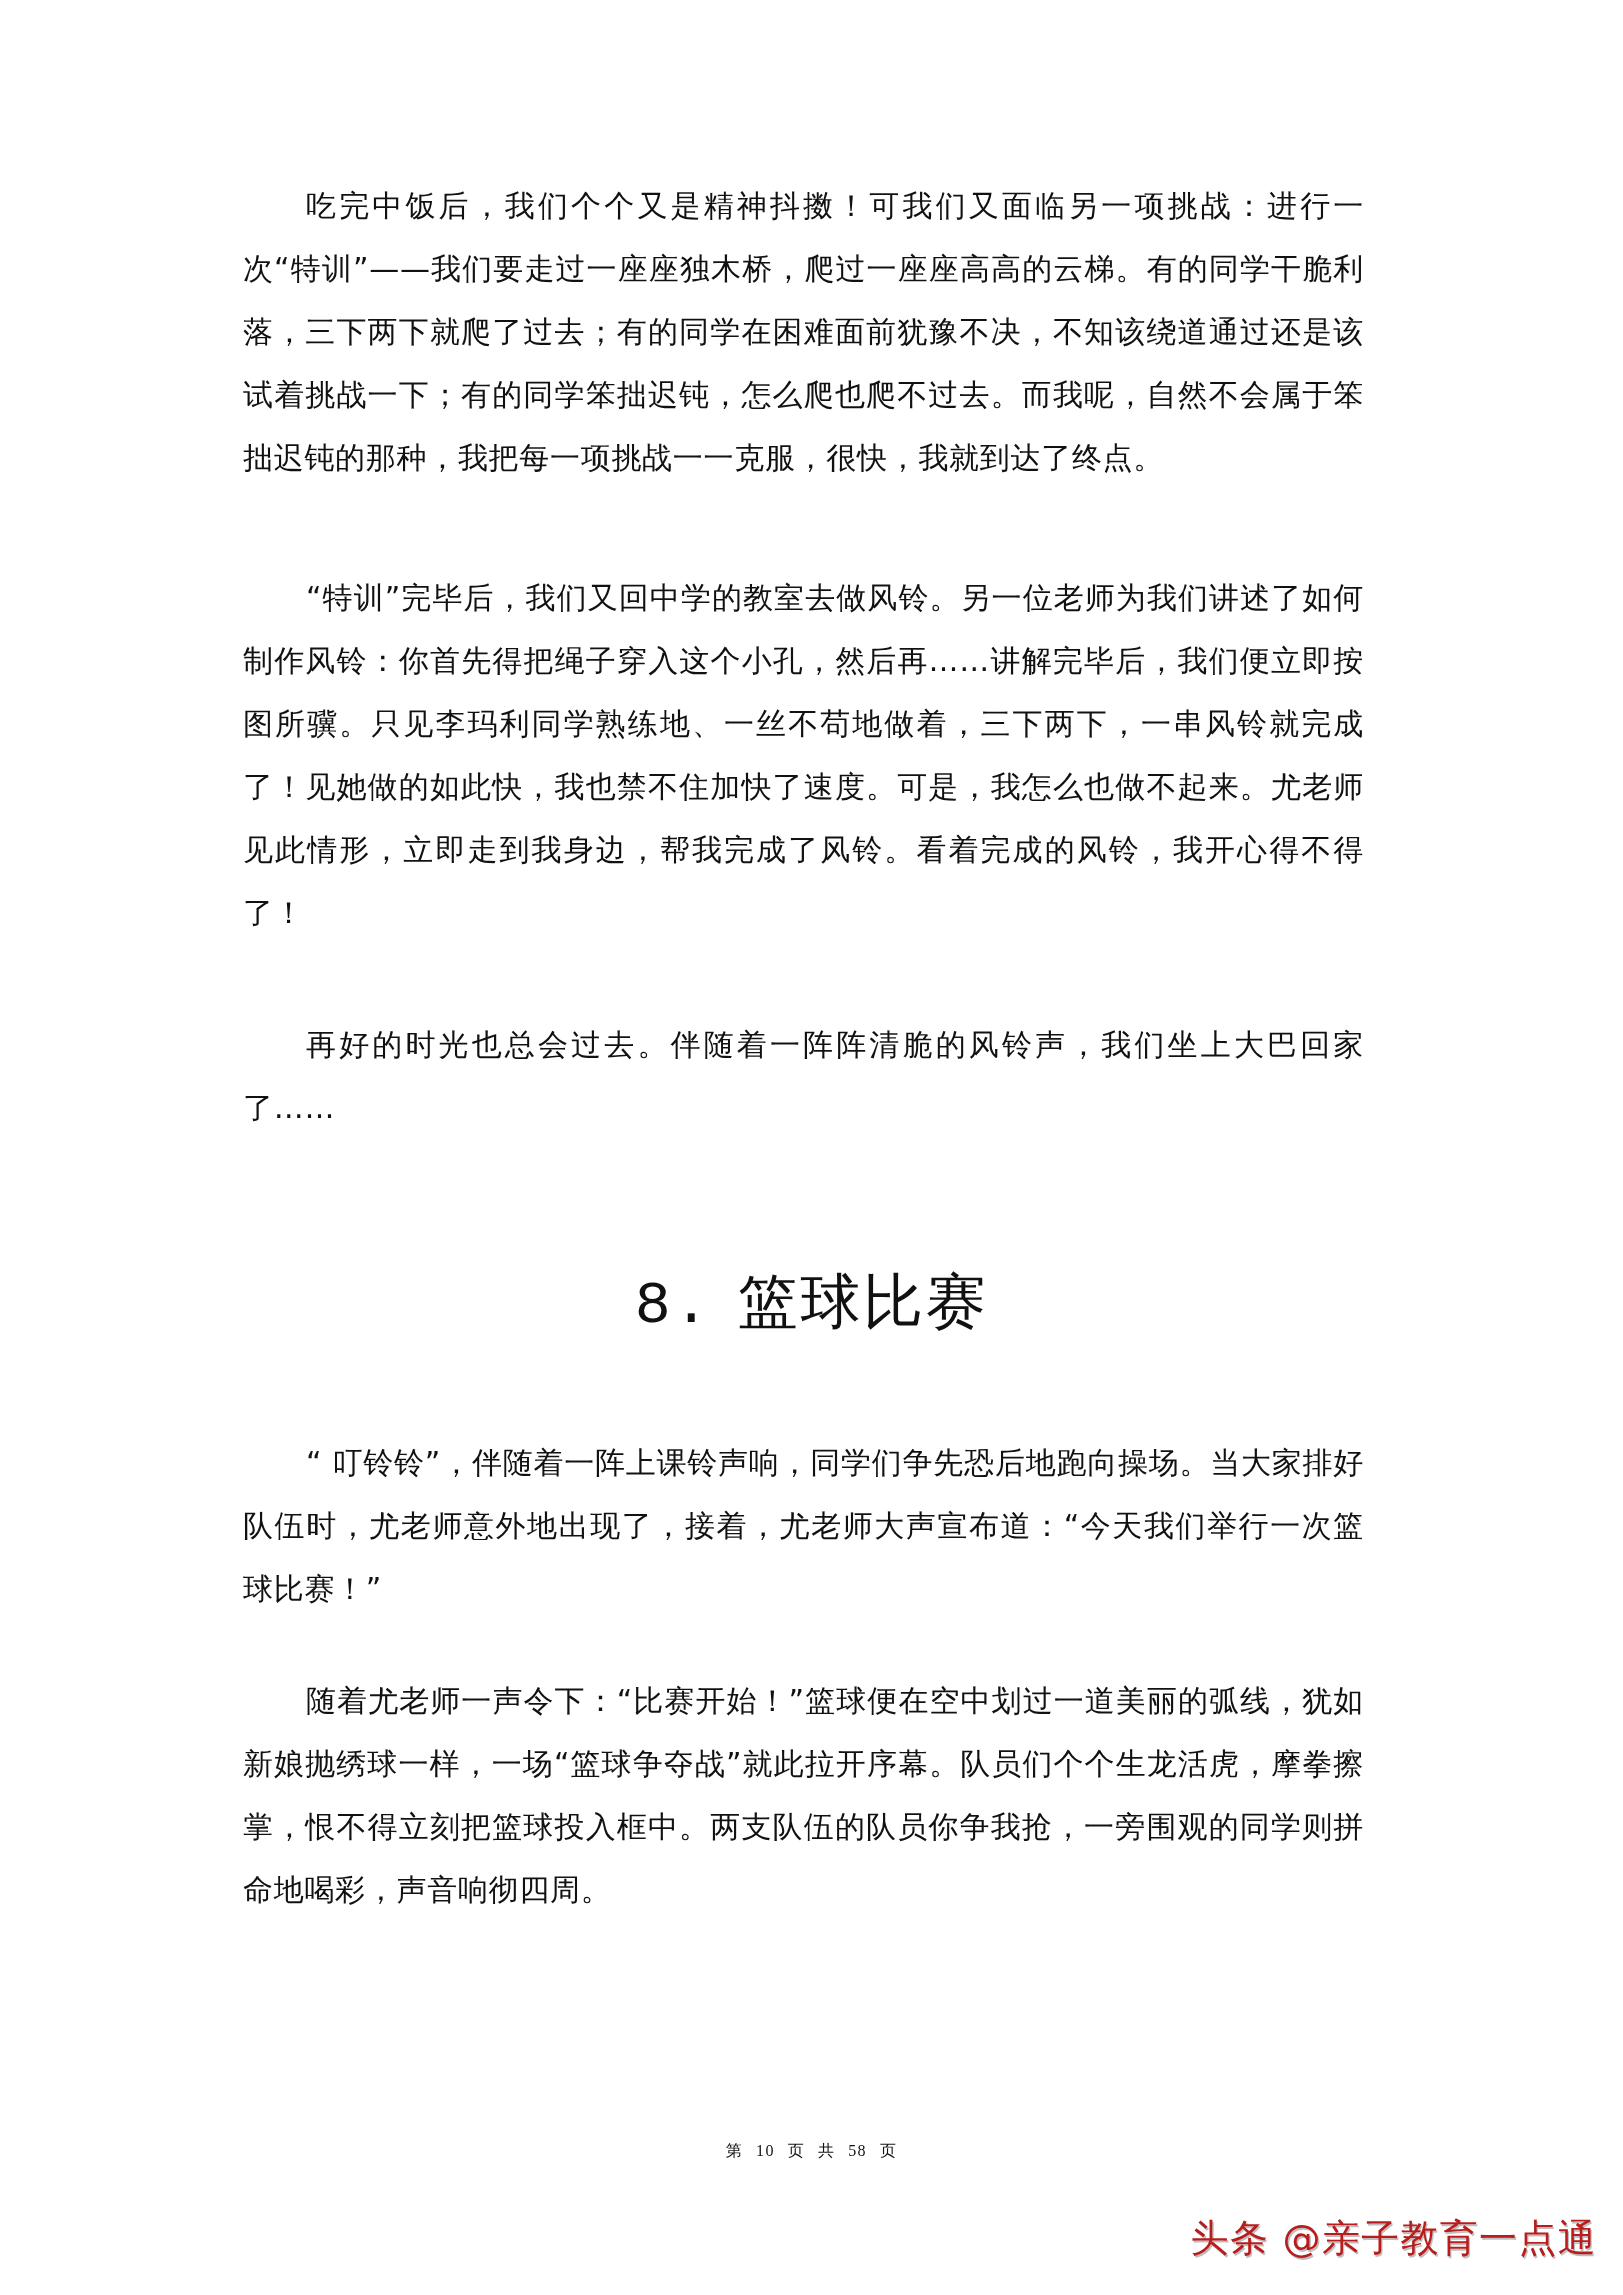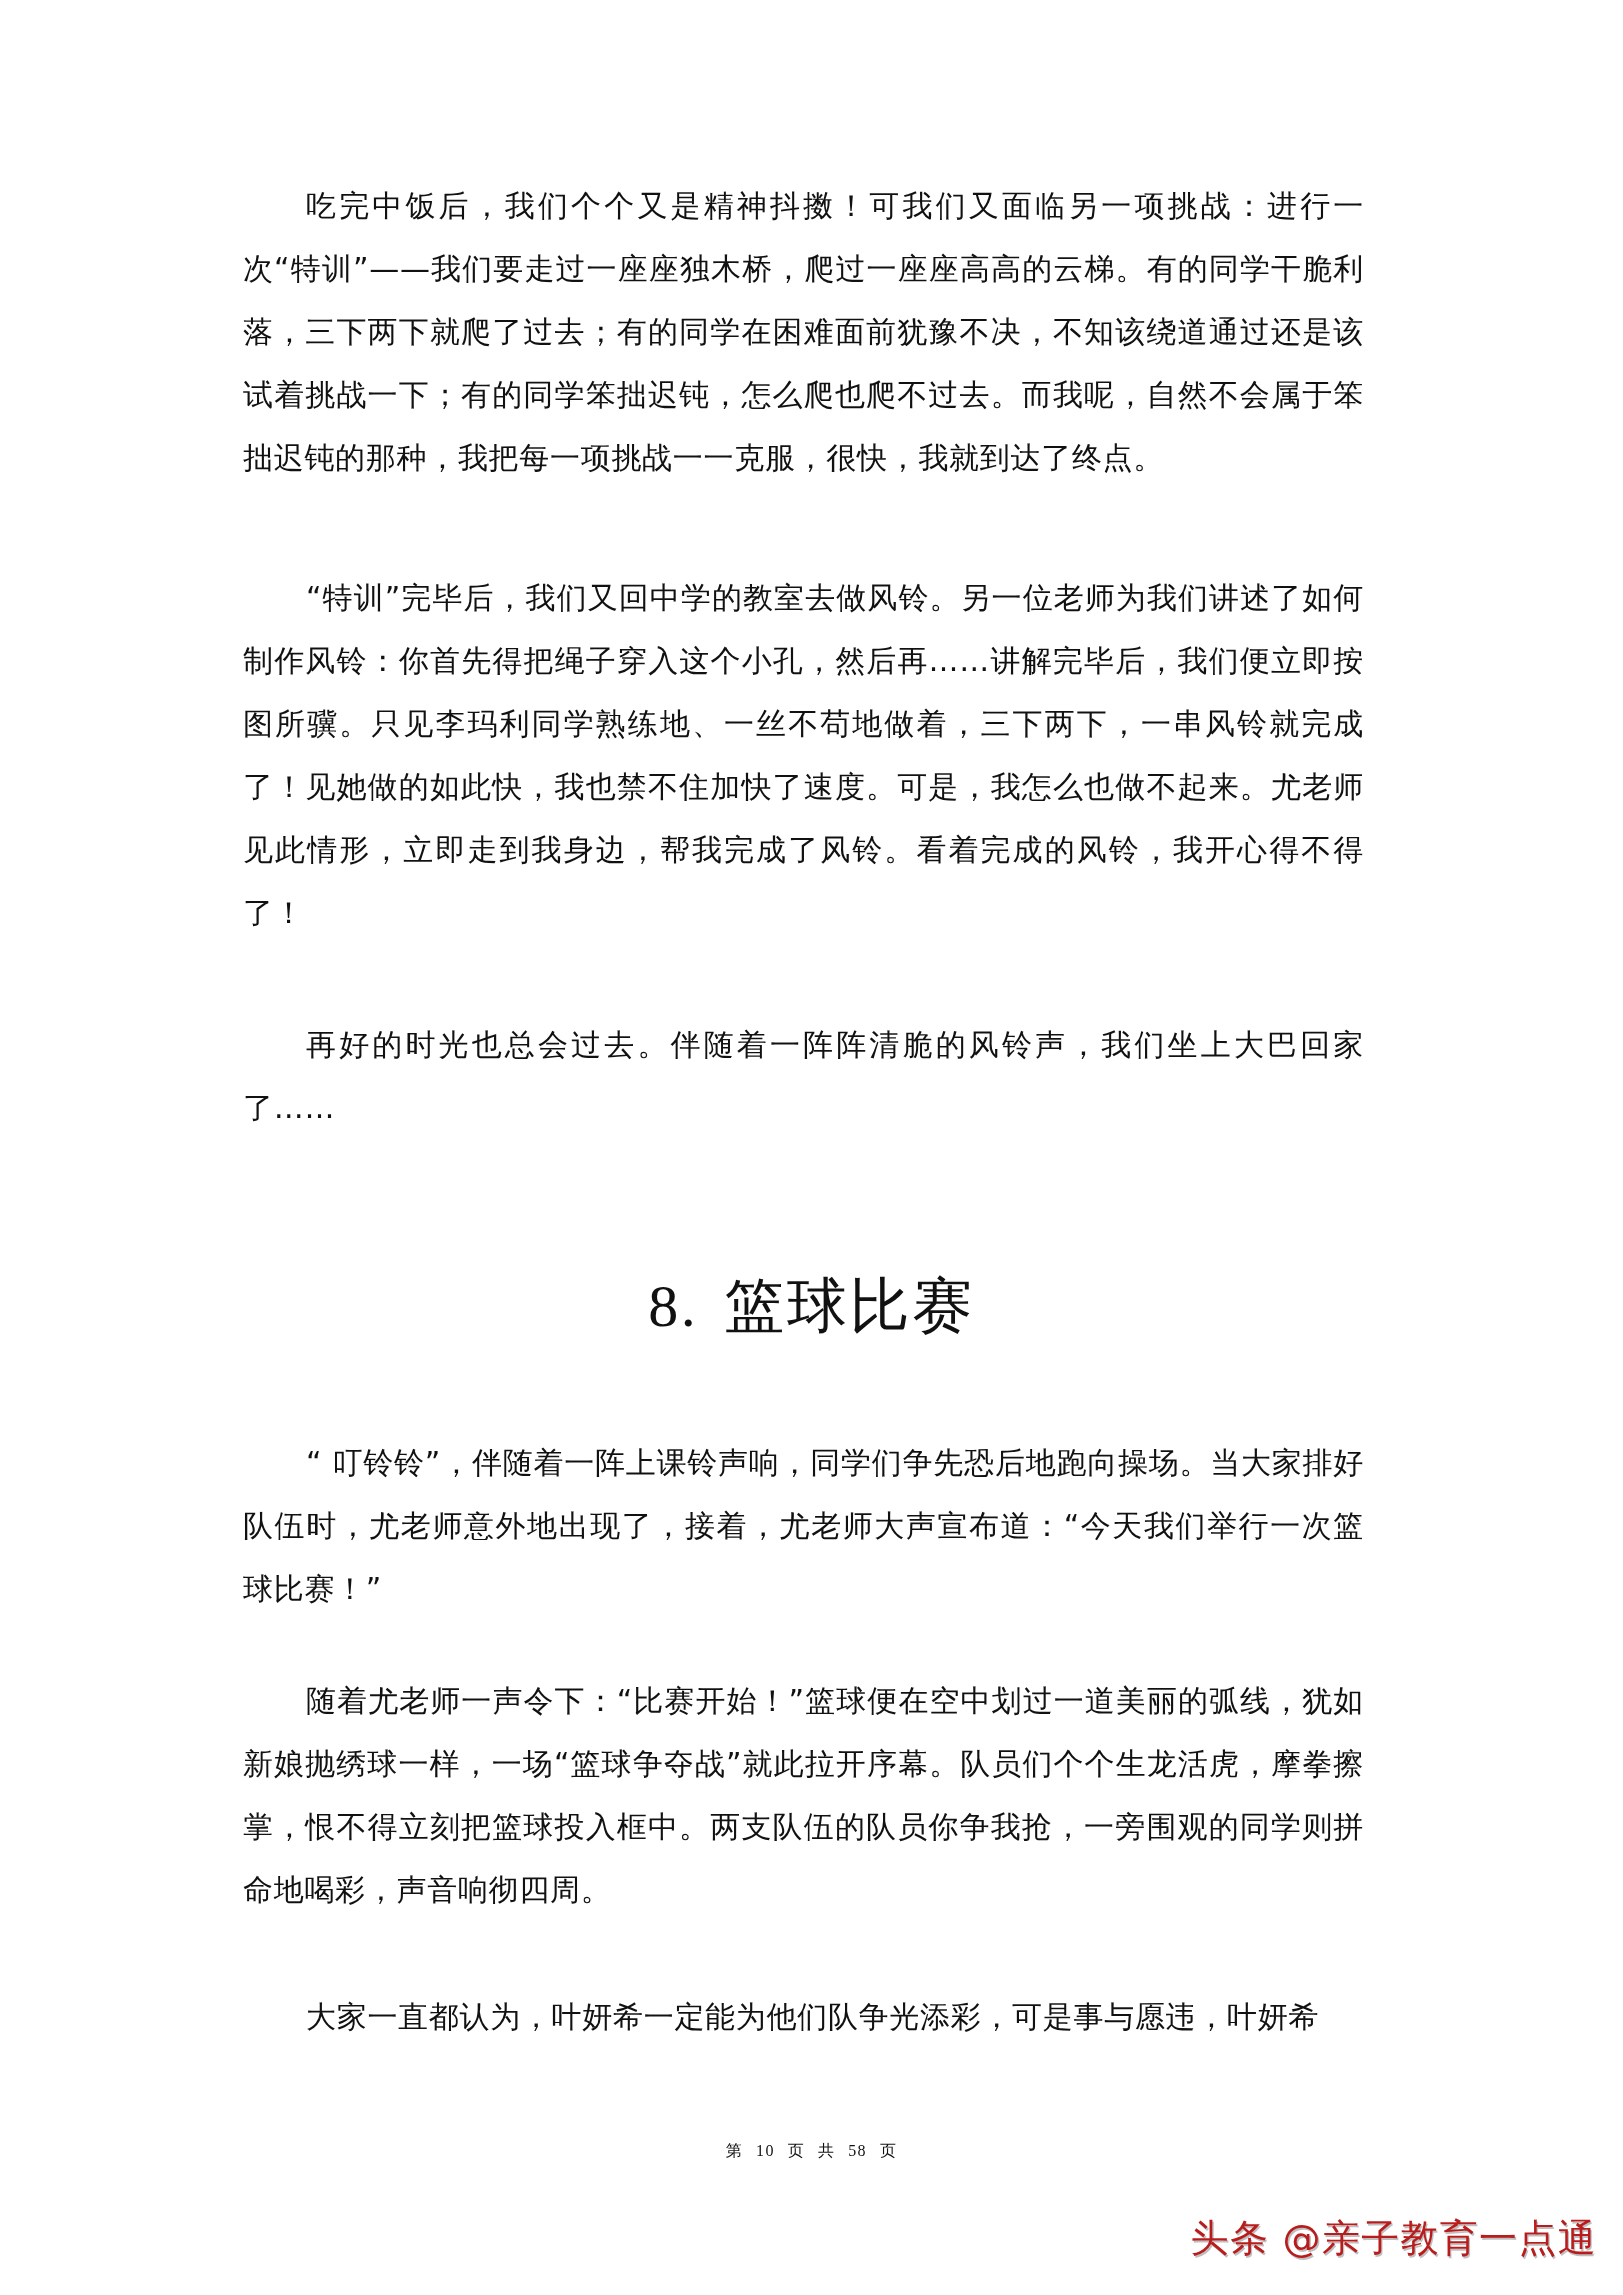--- a/index.html
+++ b/index.html
@@ -34,21 +34,21 @@
     }
     .indent { text-indent: 63px; }
     .heading {
       position: absolute;
       left: 0;
       width: 1623px;
       top: 1267px;
       text-align: center;
       font-size: 60px;
       line-height: 79px;
-      font-family: Liberation Serif, serif;
+      font-family: Liberation Mono, monospace;
       font-weight: normal;
       letter-spacing: 2.6px;
       margin: 0;
     }
     .heading .num { margin-right: 26px; }
     .footer {
       position: absolute;
       left: 0;
       width: 1623px;
       top: 2135px;
@@ -84,21 +84,20 @@
   <p class="para indent" style="top:1013px;">再好的时光也总会过去。伴随着一阵阵清脆的风铃声，我们坐上大巴回家了……</p>
 
   <h2 class="heading">
     <span class="num">8.</span><span>篮球比赛</span>
   </h2>
 
   <p class="para indent" style="top:1431px;">“ 叮铃铃”，伴随着一阵上课铃声响，同学们争先恐后地跑向操场。当大家排好队伍时，尤老师意外地出现了，接着，尤老师大声宣布道：“今天我们举行一次篮球比赛！”</p>
 
   <p class="para indent" style="top:1669px;">随着尤老师一声令下：“比赛开始！”篮球便在空中划过一道美丽的弧线，犹如新娘抛绣球一样，一场“篮球争夺战”就此拉开序幕。队员们个个生龙活虎，摩拳擦掌，恨不得立刻把篮球投入框中。两支队伍的队员你争我抢，一旁围观的同学则拼命地喝彩，声音响彻四周。</p>
 
-  <p class="para indent" style="top:1985px;">大家一直都认为，叶妍希一定能为他们队争光添彩，可是事与愿违，叶妍希</p>
 
   <div class="footer">
     <span>第</span><span>10</span><span>页</span><span>共</span><span>58</span><span>页</span>
   </div>
 
   <div class="watermark">头条 @亲子教育一点通</div>
 
 </div>
 
 

